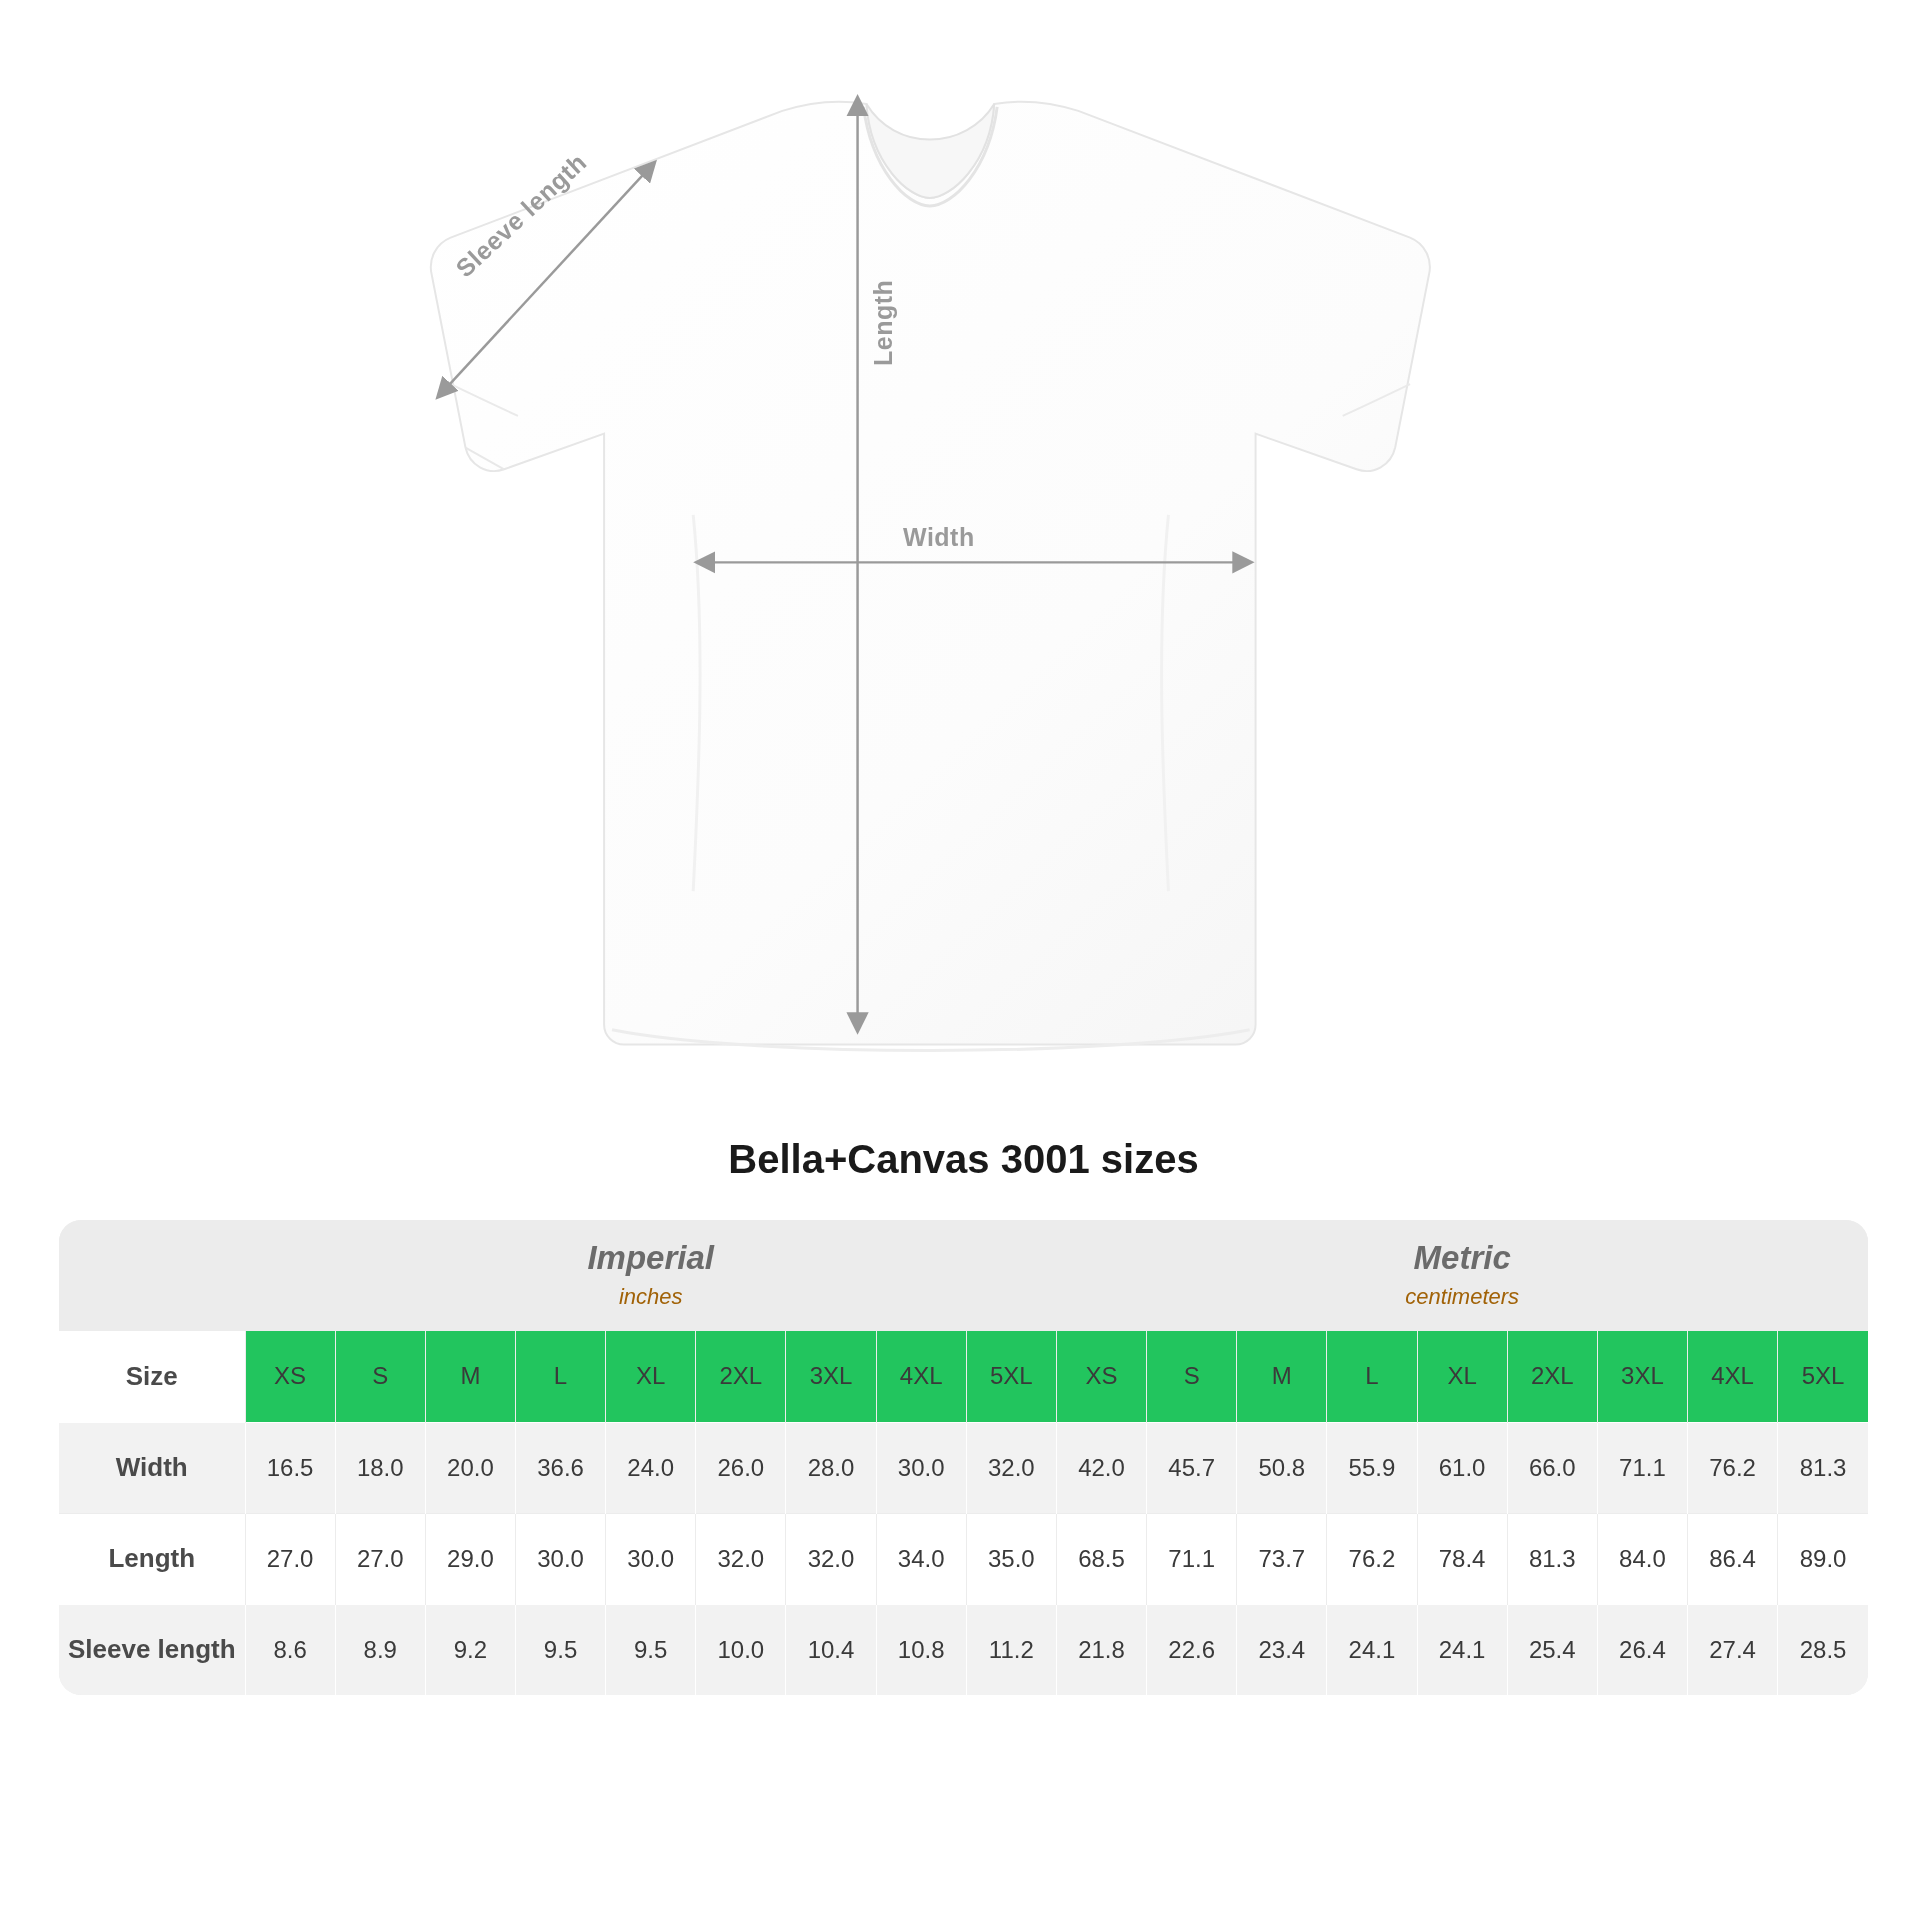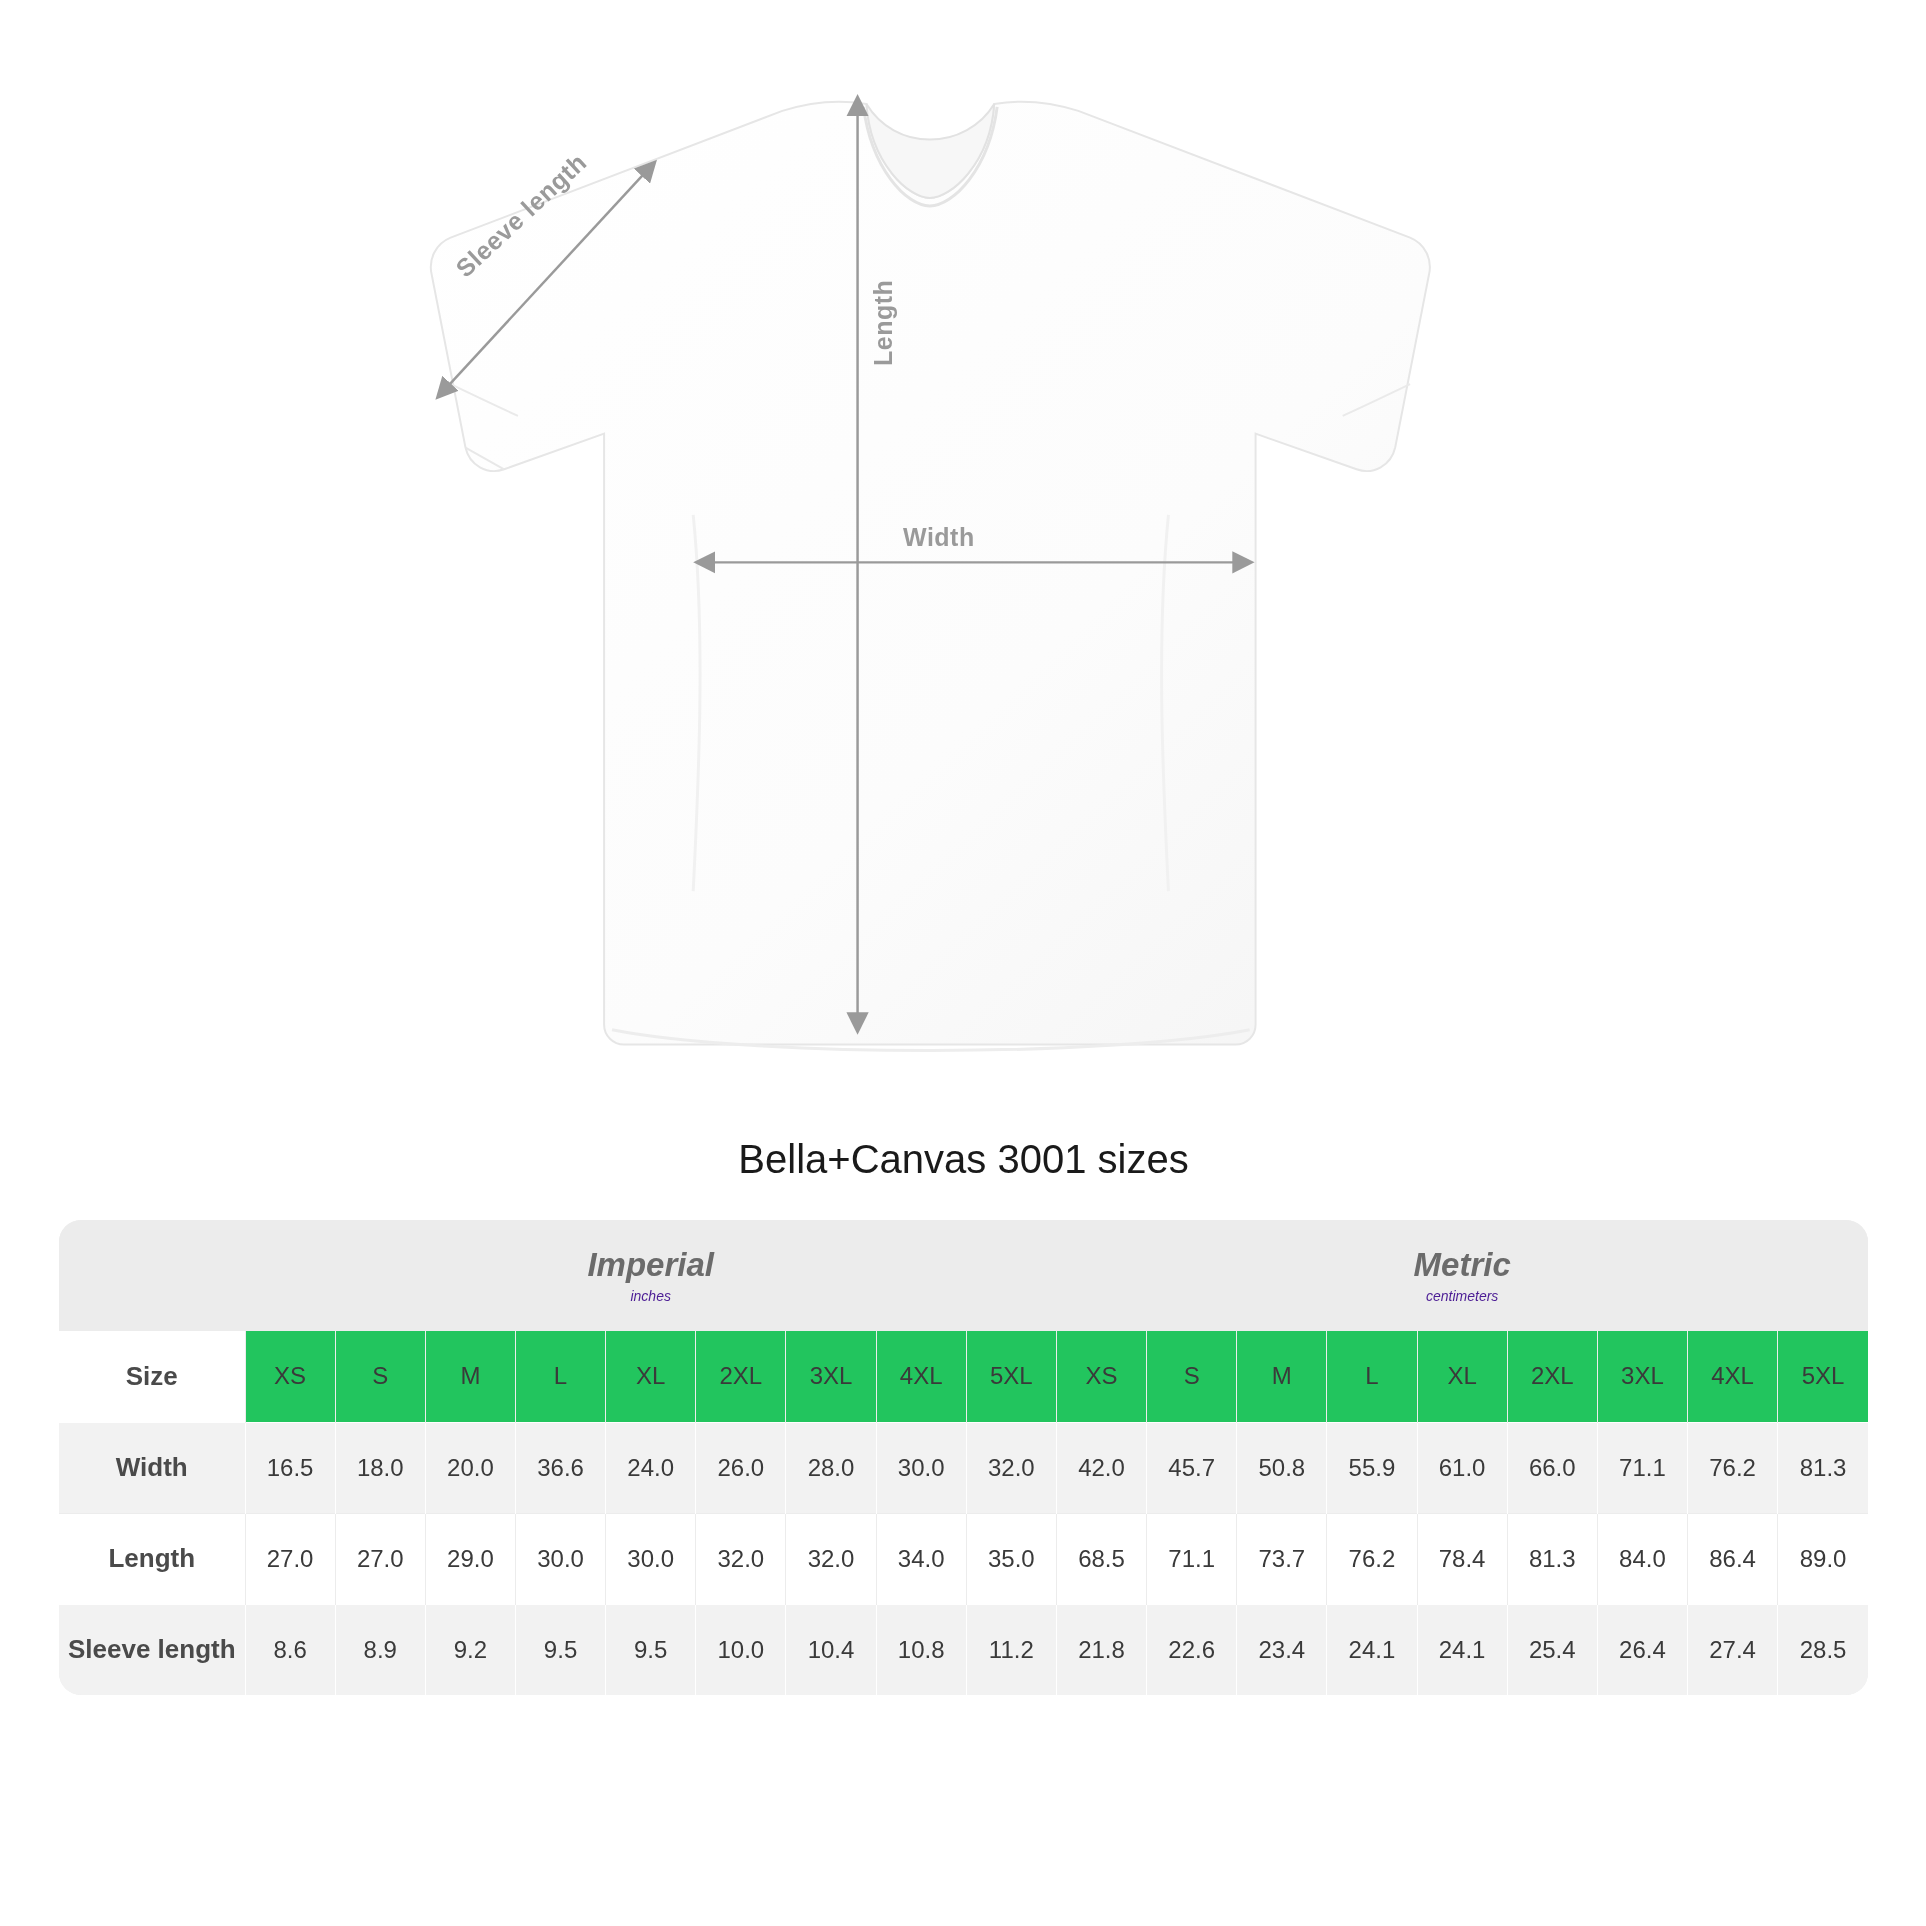--- a/index.html
+++ b/index.html
@@ -54,21 +54,21 @@
     top: 523px;
   }
 
   
   .title-block {
     text-align: center;
     margin-top: 38px;
   }
   .chart-title {
     font-size: 40px;
-    font-weight: normal;
+    font-weight: bold;
     color: #1a1a1a;
     margin: 0;
   }
   .chart-note {
     font-size: 23px;
     font-style: italic;
     color: #4a4a4a;
     margin: 20px 0 0 0;
   }
 
@@ -99,23 +99,23 @@
     border: none;
   }
   .unit-name {
     font-size: 33px;
     font-weight: bold;
     font-style: italic;
     color: #6b6b6b;
     line-height: 1.25;
   }
   .unit-sub {
-    font-size: 14px;
+    font-size: 22px;
     font-style: italic;
-    color: #4c1d95;
+    color: #a16207;
     line-height: 1.6;
   }
   .corner-cell {
     background: #ececec;
   }
 
   
   .hdr-row td {
     height: 91px;
     background: #22c55e;

